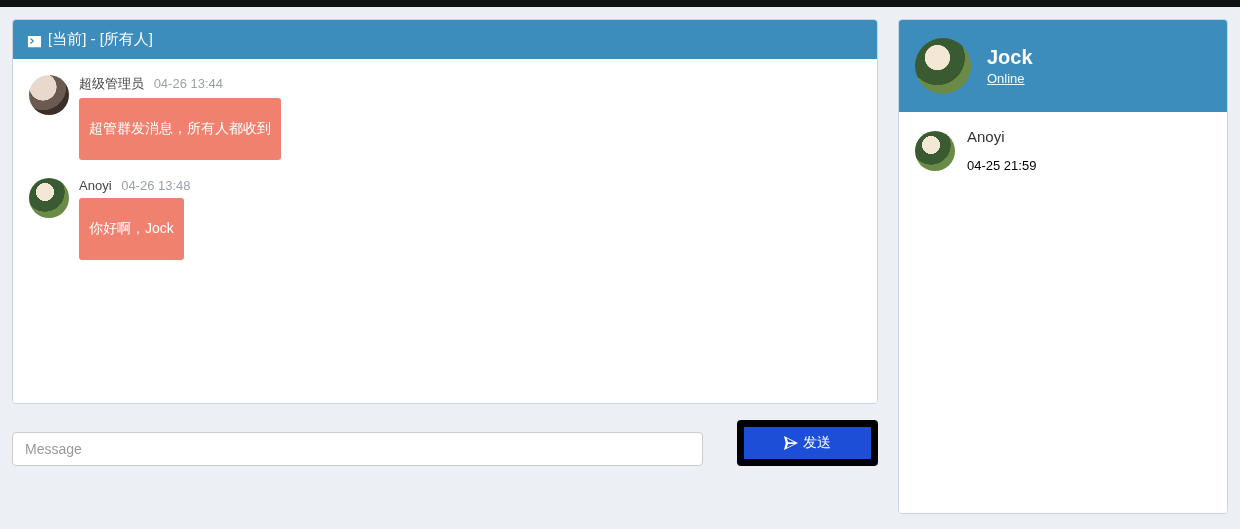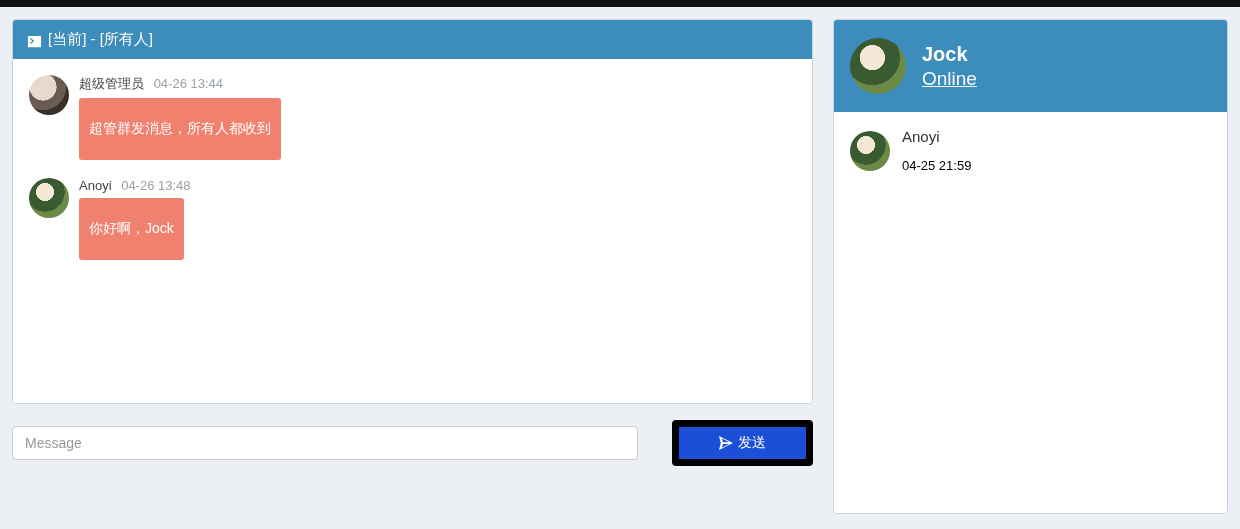--- a/index.html
+++ b/index.html
@@ -75,21 +75,21 @@
       color: #fff;
       padding: 22px 10px;
       border-radius: 3px;
       font-size: 14px;
       display: inline-block;
     }
     .composer {
       display: flex;
       gap: 34px;
       margin-top: 16px;
-      align-items: center;
+      align-items: flex-end;
     }
     .composer input[type="text"] {
       flex: 1;
       max-width: 705px;
       padding: 8px 12px;
       border: 1px solid #ccc;
       border-radius: 4px;
       font-size: 14px;
       color: #555;
       background: #fff;
@@ -104,42 +104,42 @@
       font-size: 14px;
       cursor: pointer;
       display: inline-flex;
       align-items: center;
       gap: 5px;
       min-width: 120px;
       justify-content: center;
     }
     .send-btn svg { width: 14px; height: 14px; fill: #fff; }
     .right-col {
-      width: 395px;
+      width: 330px;
       display: flex;
       flex-direction: column;
     }
     .profile-panel {
       display: flex;
       flex-direction: column;
       height: 495px;
     }
     .profile-header {
       background: #3c8dbc;
       color: #fff;
       padding: 18px 16px;
       display: flex;
       align-items: center;
       gap: 16px;
     }
     .profile-header .big-avatar {
       width: 56px; height: 56px; border-radius: 50%;
     }
     .profile-name { font-size: 20px; font-weight: 600; margin-bottom: 2px;}
-    .profile-status { font-size: 19px; opacity: .95; text-decoration: underline; }
+    .profile-status { font-size: 13px; opacity: .95; text-decoration: underline; }
     .contact-list {
       padding: 12px 16px;
       background:#fff;
       flex:1;
     }
     .contact-row {
       display: flex;
       gap: 12px;
       align-items: center;
       padding: 4px 0;

